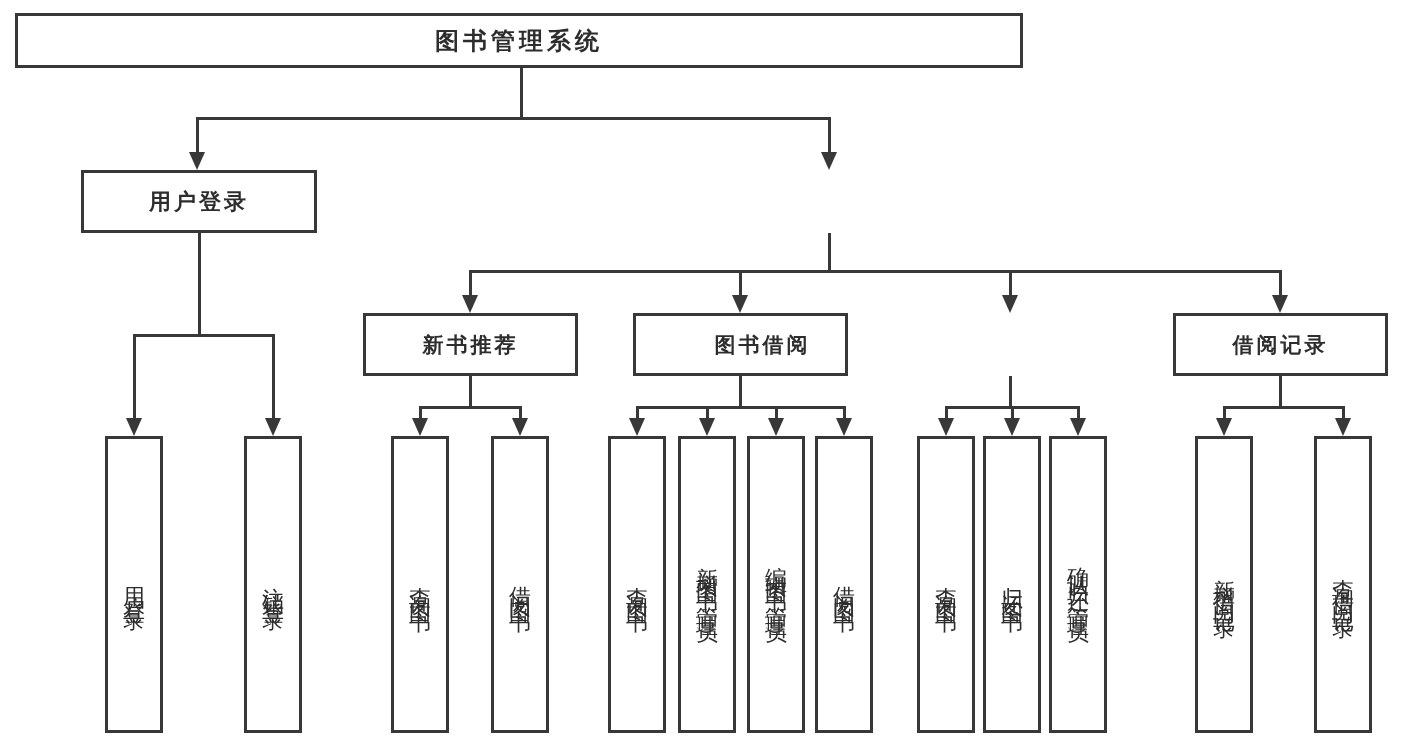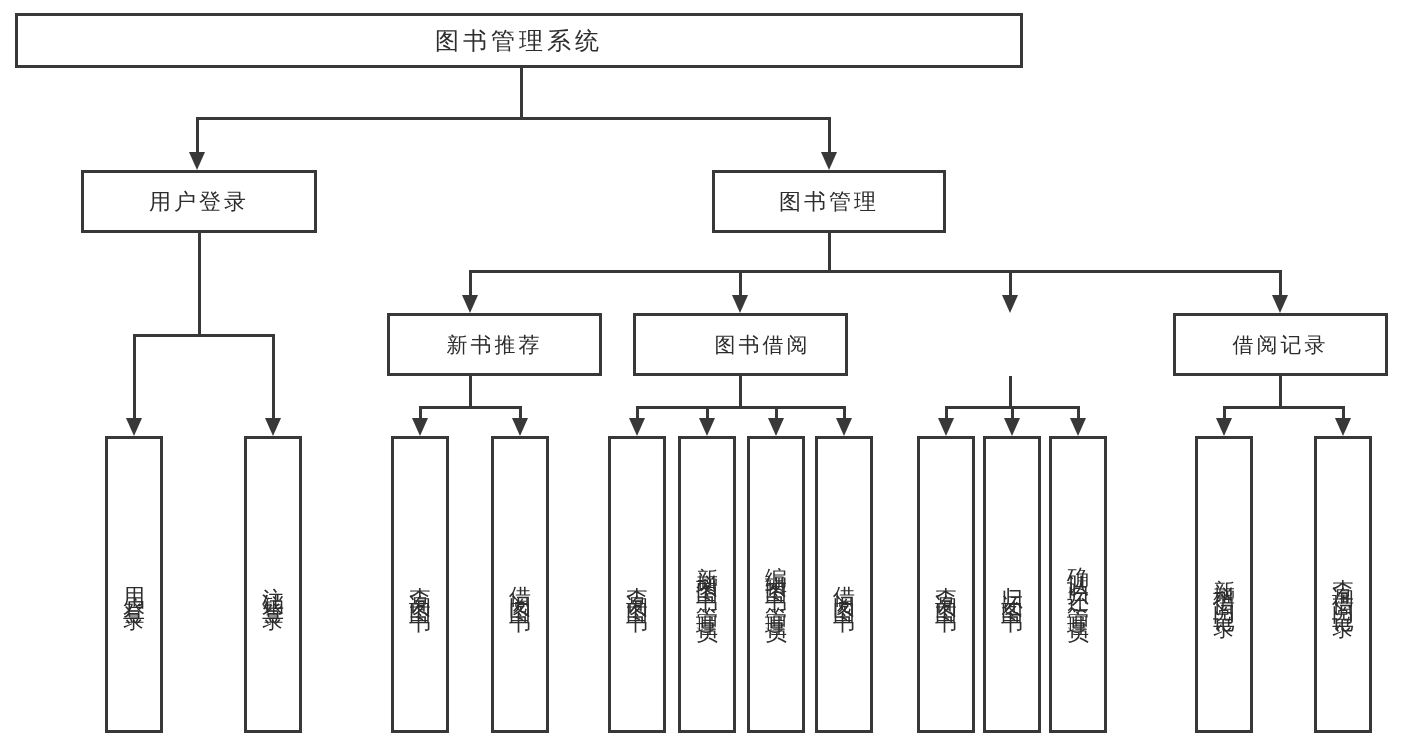--- a/index.html
+++ b/index.html
@@ -19,21 +19,21 @@
   
   .box{
     position:absolute;
     box-sizing:border-box;
     border:3px solid var(--line);
     background:#fff;
     display:flex;
     align-items:center;
     justify-content:center;
   }
-  .box .lbl{white-space:nowrap;}
+  .box .lbl{white-space:nowrap;font-weight:bold;}
   .root-lbl{font-size:24px;letter-spacing:4px;}
   .l2-lbl{font-size:22px;letter-spacing:3px;}
   .l3-lbl{font-size:21px;letter-spacing:3px;}
   .vlabel{
     writing-mode:vertical-rl;
     font-size:22px;
     letter-spacing:8px;
     line-height:1;
   }
   
@@ -74,37 +74,34 @@
   </div>
 
   <div class="vline" style="left:519.5px;top:68px;height:50px;"></div>
   <div class="hline" style="left:195.5px;top:117px;width:635px;"></div>
   <div class="arrow" style="left:189px;top:118px;height:52px;"></div>
   <div class="arrow" style="left:821px;top:118px;height:52px;"></div>
 
   <div class="box" style="left:81px;top:170px;width:236px;height:63px;">
     <span class="lbl l2-lbl">用户登录</span>
   </div>
-  <div class="box" style="left:712px;top:170px;width:234px;height:63px;">
-    <span class="lbl l2-lbl">图书管理</span>
-  </div>
 
   <div class="vline" style="left:197.5px;top:233px;height:104px;"></div>
   <div class="hline" style="left:132.5px;top:334px;width:142px;"></div>
   <div class="arrow" style="left:126px;top:335px;height:101px;"></div>
   <div class="arrow" style="left:265px;top:335px;height:101px;"></div>
 
   <div class="vline" style="left:827.5px;top:233px;height:40px;"></div>
   <div class="hline" style="left:468.5px;top:270px;width:813px;"></div>
   <div class="arrow" style="left:462px;top:271px;height:42px;"></div>
   <div class="arrow" style="left:732px;top:271px;height:42px;"></div>
   <div class="arrow" style="left:1002px;top:271px;height:42px;"></div>
   <div class="arrow" style="left:1272px;top:271px;height:42px;"></div>
 
-  <div class="box" style="left:363px;top:313px;width:215px;height:63px;margin-left:24px;">
+  <div class="box" style="left:363px;top:313px;width:215px;height:63px;">
     <span class="lbl l3-lbl">新书推荐</span>
   </div>
   <div class="box" style="left:633px;top:313px;width:215px;height:63px;padding-left:44px;">
     <span class="lbl l3-lbl">图书借阅</span>
   </div>
   <div class="box" style="left:1173px;top:313px;width:215px;height:63px;">
     <span class="lbl l3-lbl">借阅记录</span>
   </div>
 
   <div class="vline" style="left:468.5px;top:376px;height:33px;"></div>

